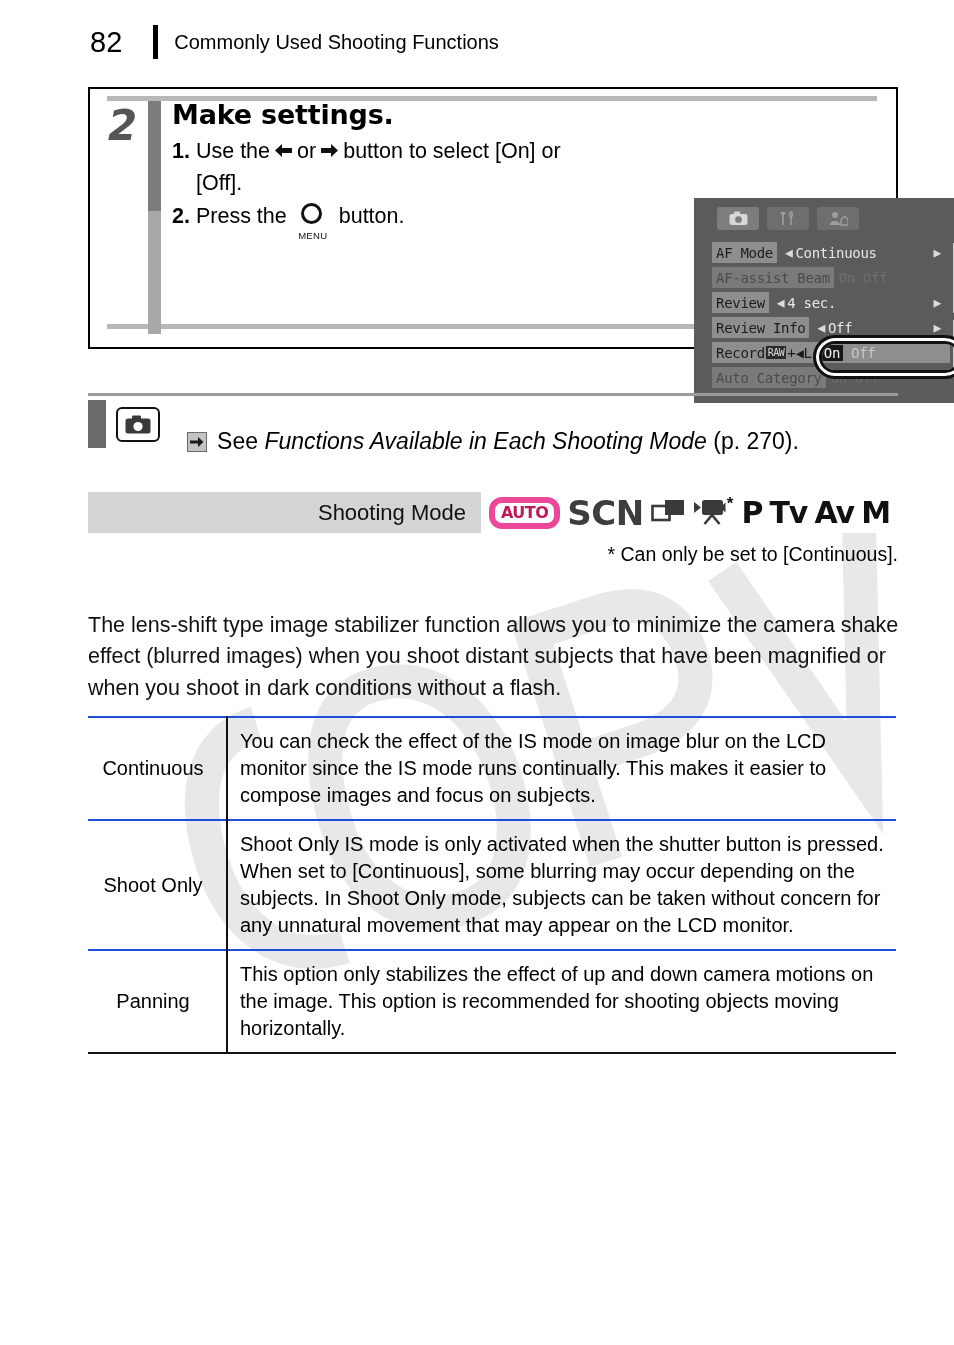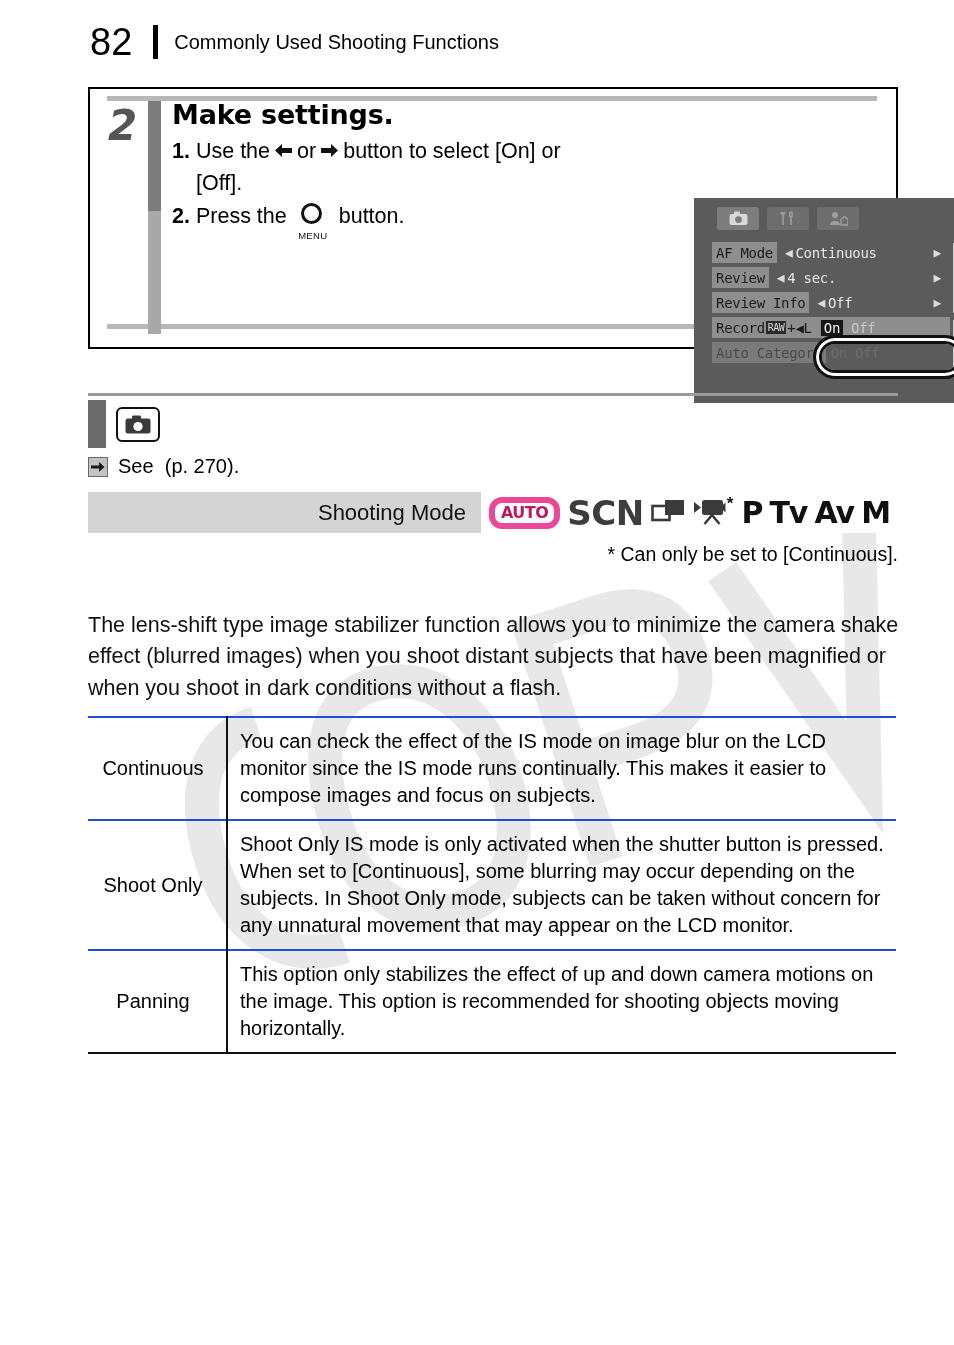--- a/index.html
+++ b/index.html
@@ -30,24 +30,24 @@
 
   
   .page-header {
     position: absolute;
     left: 90px; top: 20px;
     display: flex;
     align-items: center;
     height: 44px;
   }
   .page-number {
-    font-size: 38px;
+    font-size: 29px;
     letter-spacing: 0px;
     color: #000;
-    padding-right: 21px;
+    padding-right: 31px;
   }
   .header-rule {
     width: 5px;
     height: 34px;
     background: #000;
     margin-right: 16px;
   }
   .header-title {
     font-size: 20px;
     color: #000;
@@ -323,26 +323,26 @@
     border: 2.5px solid #111;
     border-radius: 6px;
     display: flex;
     align-items: center;
     justify-content: center;
     flex: 0 0 auto;
   }
 
   .see-line {
     position: absolute;
-    left: 88px; top: 455px;
+    left: 88px; top: 428px;
     width: 810px;
     display: flex;
-    justify-content: flex-start;
-    align-items: center;
-    font-size: 20px;
+    justify-content: center;
+    align-items: center;
+    font-size: 23px;
   }
   .see-arrow {
     width: 20px; height: 20px;
     background: #c3c3c3;
     border: 1.5px solid #6a6a6a;
     display: inline-flex;
     align-items: center;
     justify-content: center;
     margin-right: 10px;
     box-sizing: border-box;
@@ -538,20 +538,27 @@
         <div class="lcd-rows">
           <div class="lcd-row">
             <span class="lcd-label">AF Mode</span>
             <span class="lcd-value">
               <span class="lcd-caret">◀</span>
               <span>Continuous</span>
               <span class="lcd-caret right">▶</span>
             </span>
           </div>
 
+          <div class="lcd-row">
+            <span class="lcd-label dim">AF-assist Beam</span>
+            <span class="lcd-value dim-txt">
+              <span class="lcd-opt">On</span>
+              <span class="lcd-opt dull">Off</span>
+            </span>
+          </div>
 
           <div class="lcd-row">
             <span class="lcd-label">Review</span>
             <span class="lcd-value">
               <span class="lcd-caret">◀</span>
               <span>4 sec.</span>
               <span class="lcd-caret right">▶</span>
             </span>
           </div>
 
@@ -602,21 +609,21 @@
       </svg>
     </span>
   </div>
 
   <div class="see-line">
     <span class="see-arrow">
       <svg width="14" height="12" viewBox="0 0 14 12">
           <path d="M0 4.5 L8 4.5 L8 1 L13.5 6 L8 11 L8 7.5 L0 7.5 Z" fill="#1a1a1a"></path>
         </svg>
     </span>
-    <span>See</span>&nbsp;&nbsp;<span>(p. 270).</span>
+    <span>See</span>&nbsp;<span class="see-italic">Functions Available in Each Shooting Mode</span>&nbsp;<span>(p. 270).</span>
   </div>
 
   <div class="mode-bar">
     <span class="mode-label">Shooting Mode</span>
     <span class="mode-icons">
       <span class="mode-auto">AUTO</span>
       <span class="mode-scn">SCN</span>
       <span>
         <svg width="34" height="27" viewBox="0 0 34 27">
           <rect x="1.5" y="9" width="17" height="14" fill="none" stroke="#3a3a3a" stroke-width="2.6"></rect>

